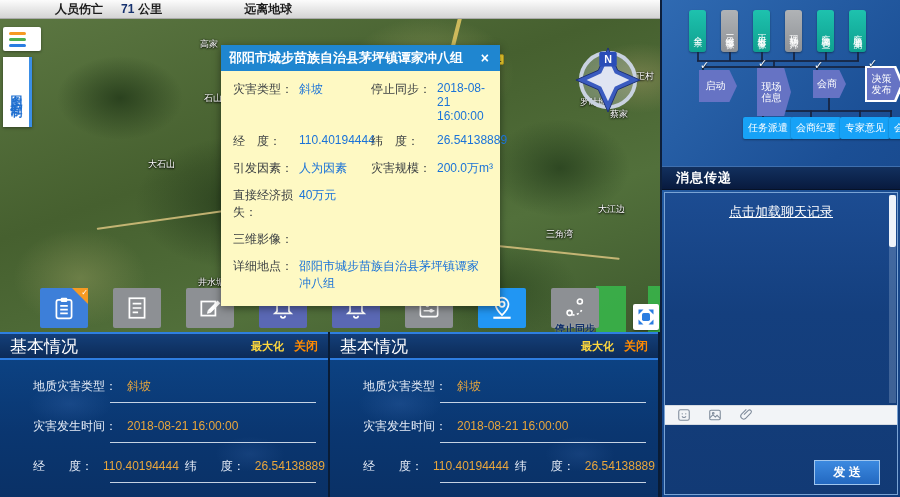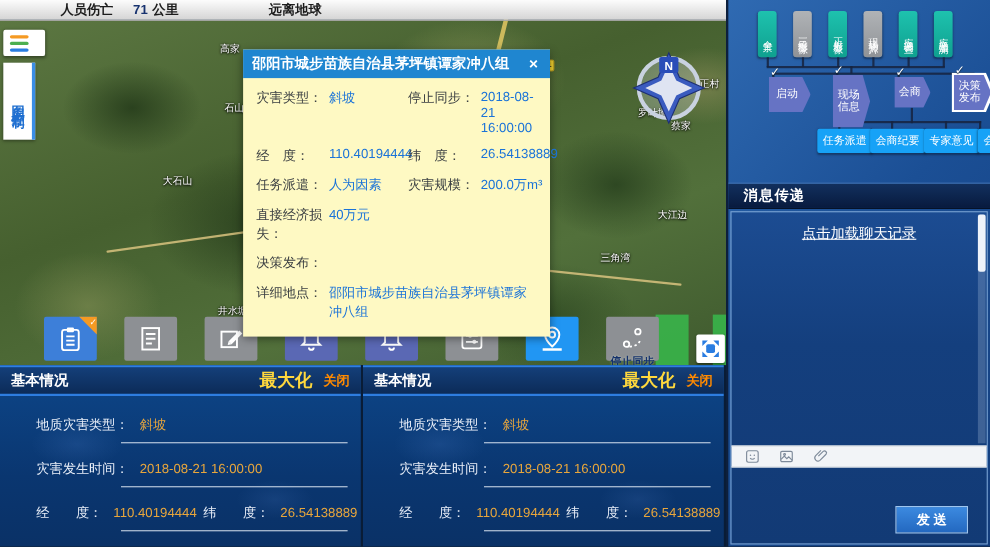--- a/index.html
+++ b/index.html
@@ -76,22 +76,22 @@
     font-size:10px;font-weight:bold;color:#13306b;text-shadow:0 0 2px rgba(220,235,210,.6);}
   
   #panels{position:absolute;left:0;top:332px;width:660px;height:165px;z-index:10;display:flex;background:#091c36;}
   .info-panel{position:relative;width:329px;height:165px;margin-right:2px;overflow:hidden;
     border-top:2px solid #2f7fe0;
     background:radial-gradient(60px 30px at 70px 70px,rgba(120,170,255,.12),transparent 70%),
                radial-gradient(50px 25px at 250px 120px,rgba(120,170,255,.10),transparent 70%),
                linear-gradient(180deg,#0d4689,#0a3670 60%,#0a3166);}
   .ip-header{height:24px;display:flex;align-items:center;padding:0 10px;
     background:linear-gradient(#143f79,#0c2b58);border-bottom:2px solid #2e7de0;}
-  .ip-title{flex:1;color:#fff;font-size:13px;font-weight:bold;}
-  .ip-max{color:#ffd83d;font-size:16px;font-weight:bold;margin-right:10px;cursor:pointer;}
+  .ip-title{flex:1;color:#fff;font-size:17px;font-weight:normal;}
+  .ip-max{color:#ffd83d;font-size:11px;font-weight:bold;margin-right:10px;cursor:pointer;}
   .ip-close{color:#ff8a00;font-size:12px;font-weight:bold;cursor:pointer;}
   .ip-body{position:absolute;left:0;right:0;top:26px;bottom:0;overflow:hidden;padding-top:6px;}
   .pr{position:relative;height:40px;padding-left:33px;display:flex;align-items:center;font-size:12px;}
   .pl{color:#e8eef8;}
   .pv{color:#e8a63c;margin-left:10px;white-space:nowrap;}
   .pl2{color:#e8eef8;margin-left:6px;}
   .pu{position:absolute;left:110px;right:12px;bottom:3px;height:1px;background:rgba(230,238,248,.85);}
   
   #right-col{position:absolute;left:660px;top:0;width:240px;height:497px;overflow:hidden;
     border-left:2px solid #0d1f3c;box-sizing:border-box;
@@ -146,21 +146,21 @@
       <div id="road-c" class="road"></div>
       <div class="green-patch" style="left:596px;top:268px;width:30px;height:46px;"></div>
       <div class="green-patch" style="left:648px;top:268px;width:12px;height:46px;"></div>
       <div id="map-labels">
           <span class="map-label" style="left: 200px; top: 20px;">高家</span>
           <span class="map-label" style="left: 204px; top: 74px;">石山</span>
           <span class="map-label" style="left: 148px; top: 140px;">大石山</span>
           <span class="map-label" style="left: 580px; top: 78px;">罗叶地</span>
           <span class="map-label" style="left: 636px; top: 52px;">正村</span>
           <span class="map-label" style="left: 610px; top: 90px;">蔡家</span>
-          <span class="map-label" style="left: 598px; top: 171px;">大江边</span>
+          <span class="map-label" style="left: 598px; top: 185px;">大江边</span>
           <span class="map-label" style="left: 546px; top: 210px;">三角湾</span>
           <span class="map-label" style="left: 442px; top: 234px;">温水田</span>
           <span class="map-label" style="left: 304px; top: 232px;">半天云</span>
           <span class="map-label" style="left: 226px; top: 226px;">毛家</span>
           <span class="map-label" style="left: 198px; top: 258px;">井水塘</span>
         </div>
       <span id="route-badge">S91</span>
       <svg id="compass" viewBox="0 0 70 70">
         <circle cx="35" cy="35" r="28" fill="rgba(230,236,246,.25)" stroke="#c9d2e0" stroke-width="4"></circle>
         <polygon points="35,2 45,25 68,35 45,45 35,68 25,45 2,35 25,25" fill="#3a5bbf" stroke="#1d2f73" stroke-width="1"></polygon>
@@ -260,31 +260,31 @@
             <span class="p-l">停止同步：</span>
             <span class="p-v wrap">2018-08-21 16:00:00</span>
           </div>
           <div class="p-row">
             <span class="p-l">经　度：</span>
             <span class="p-v">110.40194444</span>
             <span class="p-l">纬　度：</span>
             <span class="p-v">26.54138889</span>
           </div>
           <div class="p-row">
-            <span class="p-l">任务派遣：</span>
+            <span class="p-l">引发因素：</span>
             <span class="p-v">人为因素</span>
             <span class="p-l">灾害规模：</span>
             <span class="p-v">200.0万m³</span>
           </div>
           <div class="p-row">
             <span class="p-l">直接经济损失：</span>
             <span class="p-v" style="grid-column: span 3;">40万元</span>
           </div>
           <div class="p-row">
-            <span class="p-l">决策发布：</span>
+            <span class="p-l">三维影像：</span>
             <span class="p-v" style="grid-column: span 3;"></span>
           </div>
           <div class="p-row">
             <span class="p-l">详细地点：</span>
             <span class="p-v wrap" style="grid-column: span 3;">邵阳市城步苗族自治县茅坪镇谭家冲八组</span>
           </div>
         </div>
     </div>
 
     <div id="panels">

